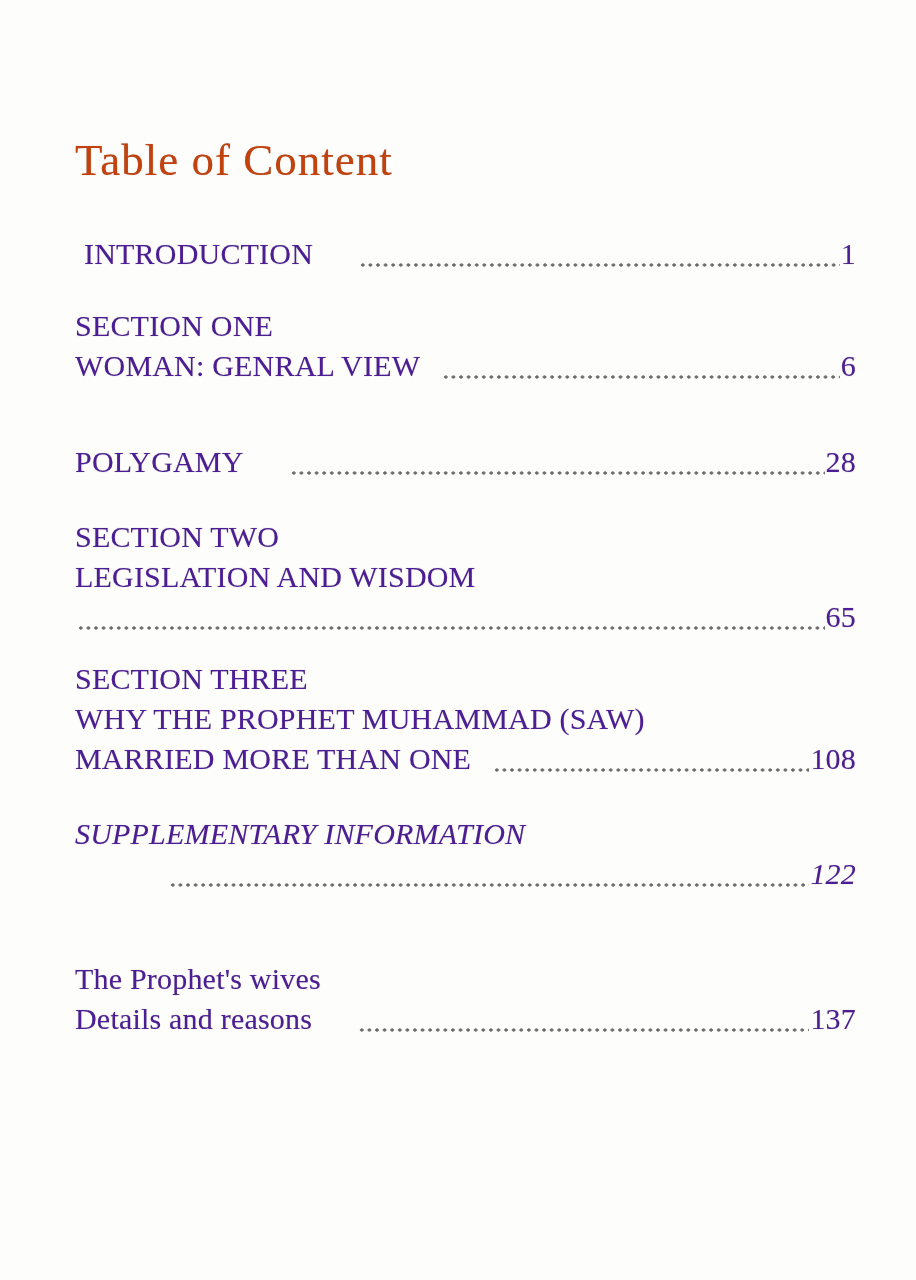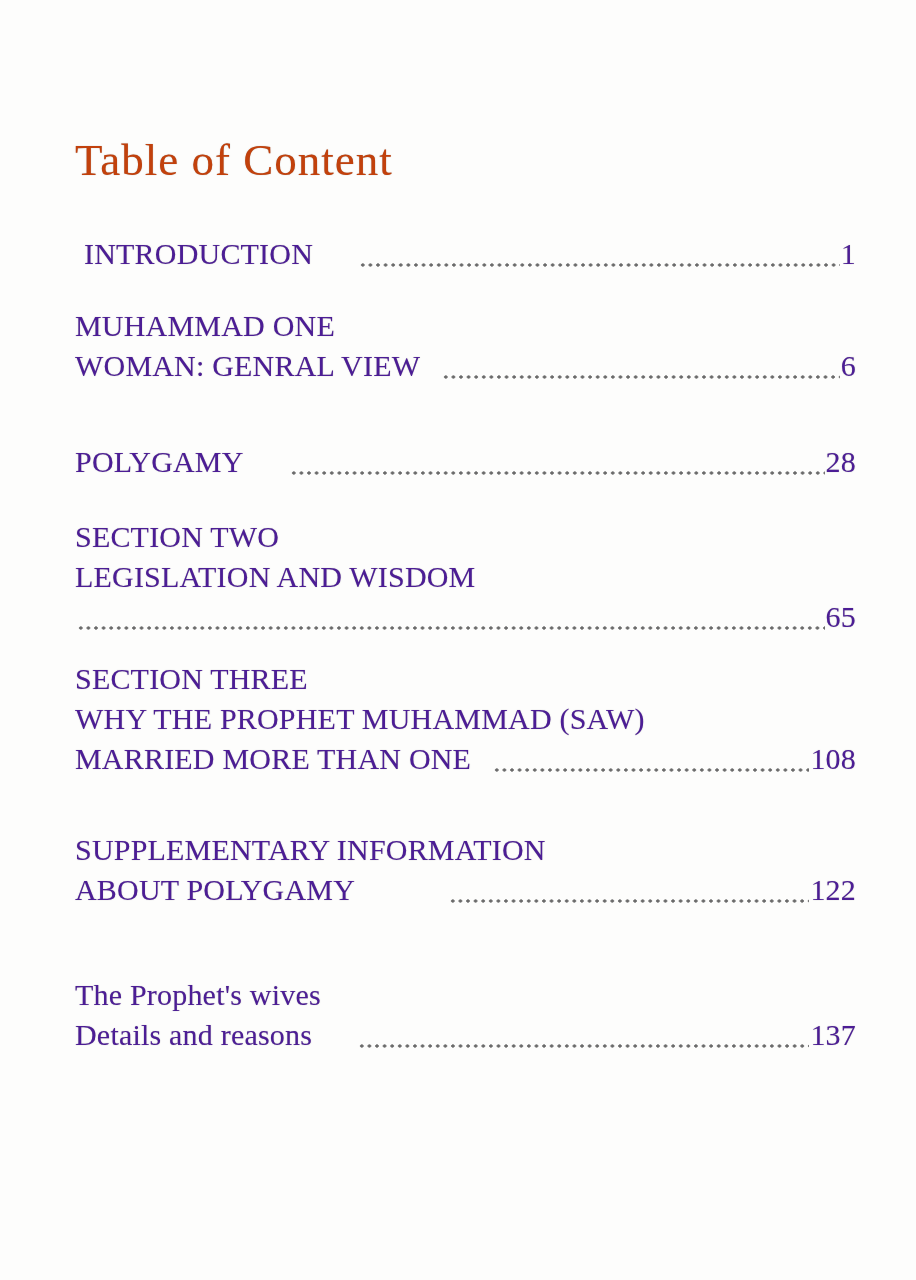--- a/index.html
+++ b/index.html
@@ -59,41 +59,41 @@
   .g0 { margin-left: 2px; }
   .g1 { margin-left: 22px; }
   .g2 { margin-left: 46px; }
   .g3 { margin-left: 94px; }
   
   .b1 { margin-top: 48px; }
   .b2 { margin-top: 32px; }
   .b3 { margin-top: 56px; }
   .b4 { margin-top: 35px; }
   .b5 { margin-top: 22px; text-align: center; }
-  .b6 { margin-top: 51px; }
+  .b6 { margin-top: 35px; font-style: italic; }
   .b7 { margin-top: 65px; }
 </style>
 </head>
 <body>
 
 <div class="page">
 
   <h1 class="doc-title">Table of Content</h1>
 
   <div class="entry b1">
     <div class="line">
       <span class="lbl indent-sm">INTRODUCTION</span>
       <span class="leader g2"></span>
       <span class="pg">1</span>
     </div>
   </div>
 
   <div class="entry b2">
     <div class="line">
-      <span class="lbl">MUHAMMAD ONE</span>
+      <span class="lbl">SECTION ONE</span>
     </div>
     <div class="line">
       <span class="lbl">WOMAN: GENRAL VIEW</span>
       <span class="leader g1"></span>
       <span class="pg">6</span>
     </div>
   </div>
 
   <div class="entry b3">
     <div class="line">
@@ -128,21 +128,20 @@
       <span class="leader g1"></span>
       <span class="pg">108</span>
     </div>
   </div>
 
   <div class="entry b6">
     <div class="line">
       <span class="lbl">SUPPLEMENTARY INFORMATION</span>
     </div>
     <div class="line">
-      <span class="lbl">ABOUT POLYGAMY</span>
       <span class="leader g3"></span>
       <span class="pg">122</span>
     </div>
   </div>
 
   <div class="entry b7">
     <div class="line">
       <span class="lbl">The Prophet's wives</span>
     </div>
     <div class="line">

